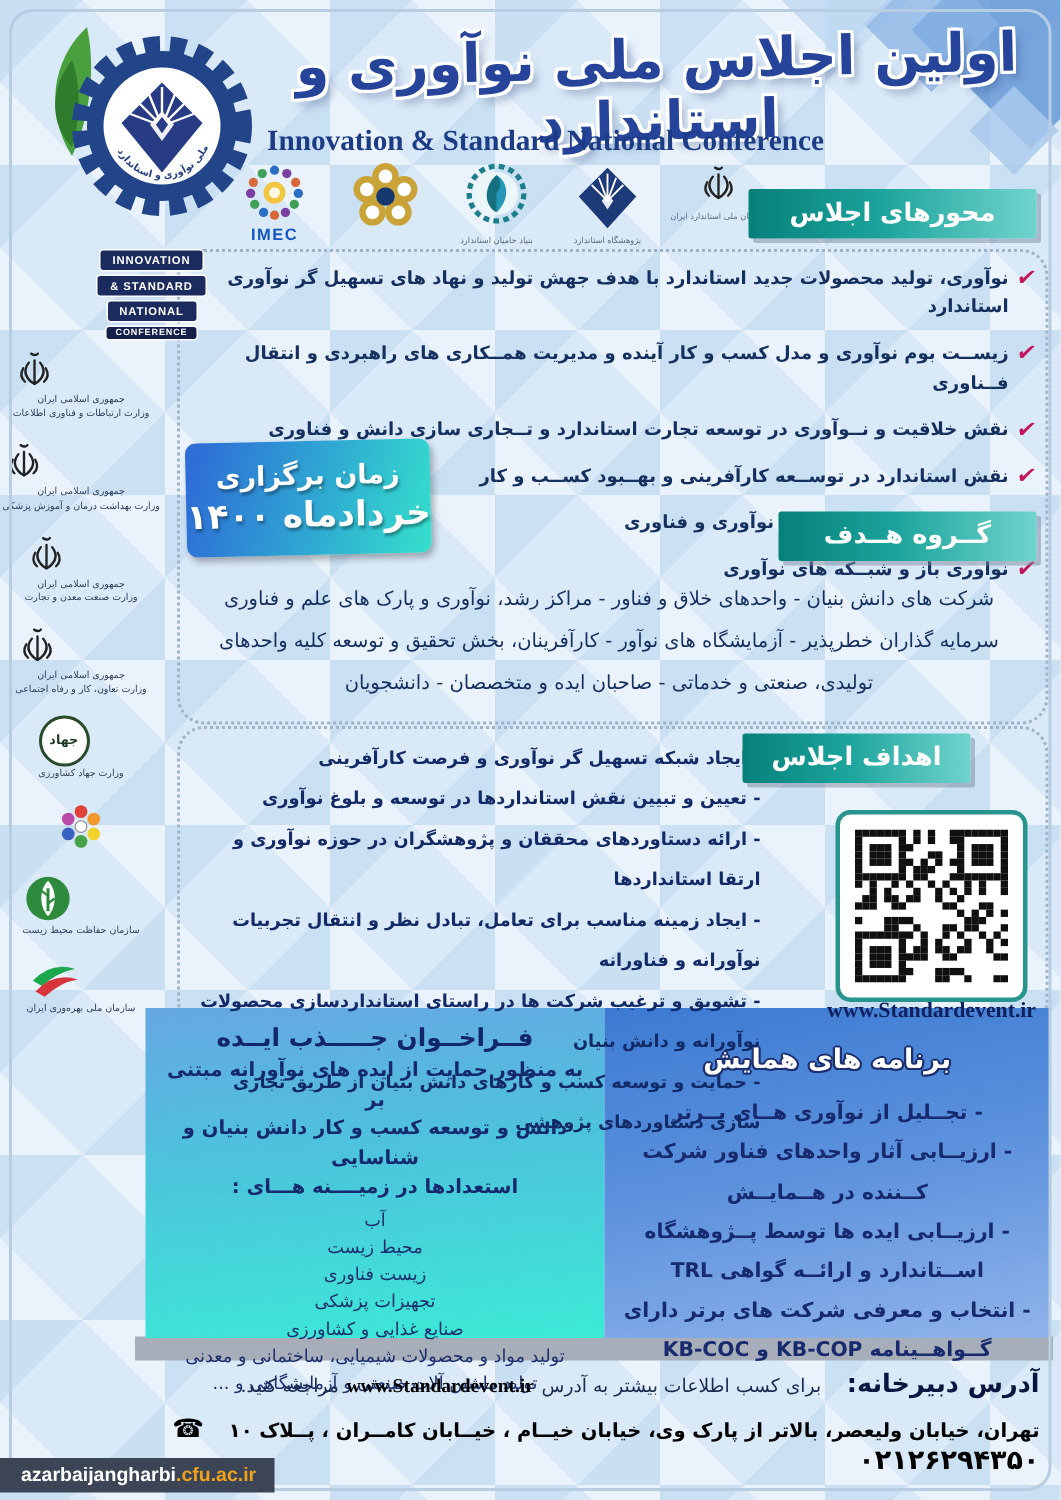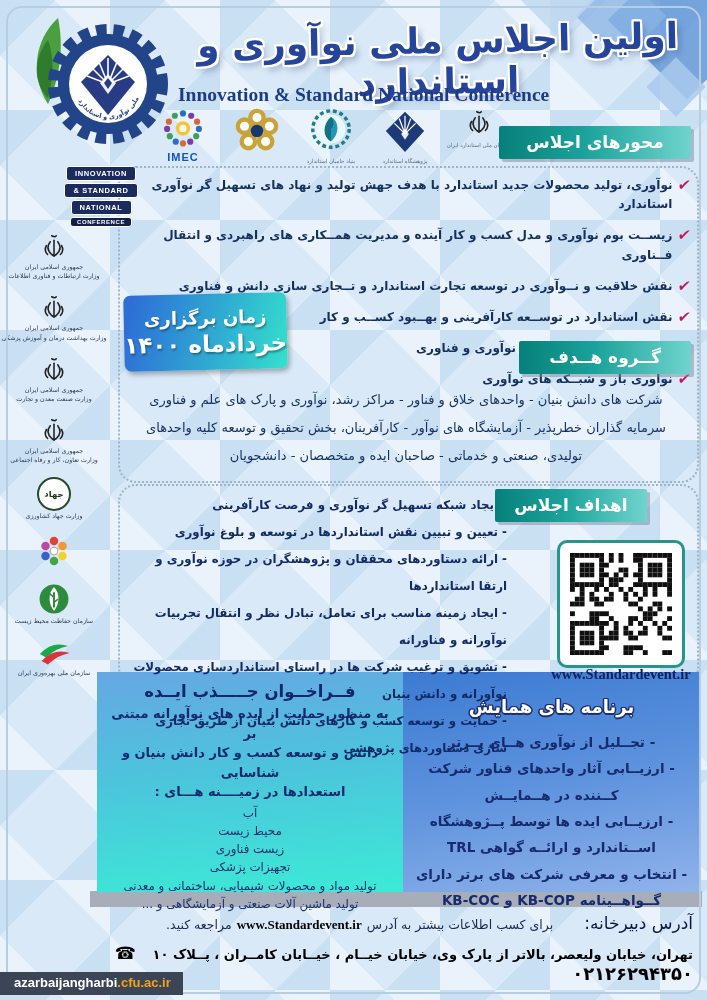--- a/index.html
+++ b/index.html
@@ -58,42 +58,42 @@
   .goals{position:absolute;right:200px;left:124px;top:492px;direction:rtl;text-align:right;color:#122a66;
     font-weight:bold;font-size:11.8px;line-height:27px;z-index:6}
 
   .qr-box{position:absolute;right:22px;top:540px;width:122px;height:122px;background:#fff;border:3px solid #27948d;
     border-radius:10px;display:flex;align-items:center;justify-content:center;z-index:7}
   .qr-site{position:absolute;right:4px;top:666px;width:164px;text-align:center;font-family:"Liberation Serif",serif;
     font-weight:bold;font-size:14.5px;color:#10205e;z-index:8}
 
   
   .sidebar{position:absolute;left:6px;top:232px;width:96px;display:flex;flex-direction:column;gap:13px;align-items:center;text-align:center;z-index:5}
-  .side-item{display:flex;flex-direction:column;align-items:center;gap:1px}
+  .side-item{display:flex;flex-direction:column;gap:1px}
   .side-cap{font-size:6.3px;color:#2b3a55;line-height:1.3;direction:rtl;white-space:nowrap}
   .emb{width:30px;height:30px}
   .jahad-circle{width:30px;height:30px;border:2px solid #274a2a;border-radius:50%;display:flex;align-items:center;justify-content:center;
     font-size:8.5px;font-weight:bold;color:#1c3a20;background:#fff}
 
   
   .gray-strip{position:absolute;left:90px;top:891px;width:612px;height:16px;background:#a7adb9;z-index:2}
   .panel-left{position:absolute;left:97px;top:672px;width:306px;height:220px;z-index:5;
     background:linear-gradient(175deg,#66a7e3 0%,#4cc4dc 45%,#3cead6 100%);direction:rtl;text-align:center}
   .panel-right{position:absolute;left:403px;top:672px;width:297px;height:220px;z-index:5;
     background:linear-gradient(170deg,#3c7bd2 0%,#5d92dd 50%,#90b3ea 100%);direction:rtl}
   .cfi-title{font-size:16.5px;font-weight:bold;color:#12266b;letter-spacing:.3px;margin:10px 0 3px}
   .cfi-intro{font-size:13px;font-weight:bold;color:#15296e;line-height:1.5;width:94%;margin:0 auto}
   .cfi-fields{font-size:11.8px;color:#1b2f6e;line-height:1.55;margin-top:2px}
   .prog-title{text-align:center;font-size:18px;font-weight:bold;color:#fff;margin:24px 0 12px;letter-spacing:.3px;
     text-shadow:1.5px 0 #1d2f6e,-1.5px 0 #1d2f6e,0 1.5px #1d2f6e,0 -1.5px #1d2f6e,1px 1px #1d2f6e,-1px -1px #1d2f6e,1px -1px #1d2f6e,-1px 1px #1d2f6e}
   .prog-items{text-align:center;font-size:13.5px;font-weight:bold;color:#162a6d;line-height:1.95;padding:0 12px}
 
   
   .addr-row1{position:absolute;right:14px;left:95px;top:913px;direction:rtl;text-align:right;color:#0d1b47;z-index:6}
-  .addr-label{font-size:17px;font-weight:normal;margin-left:26px;color:#0a1640}
+  .addr-label{font-size:17px;font-weight:bold;margin-left:12px;color:#0a1640}
   .addr-info{font-size:12.5px;color:#1a2a50}
   .addr-url{font-family:"Liberation Serif",serif;font-weight:bold;font-size:13px;color:#000}
   .addr-row2{position:absolute;right:14px;left:40px;top:943px;direction:rtl;text-align:right;color:#000;
     font-size:13px;font-weight:bold;z-index:6}
   .phone-icon{font-size:17px;margin:0 12px}
   .phone-num{font-size:18px;letter-spacing:3px}
   .watermark{position:absolute;left:0;top:972px;background:#3c4555;color:#fff;font-weight:bold;
     font-size:13px;padding:3px 12px 5px 14px;font-family:"Liberation Sans",sans-serif;z-index:50}
   .wm-suffix{color:#f0a21b}
 </style>
@@ -564,20 +564,21 @@
     <div class="cfi-intro">
       <div>به منظور حمایت از ایده های نوآورانه مبتنی بر</div>
       <div>دانش و توسعه کسب و کار دانش بنیان و شناسایی</div>
       <div>استعدادها در زمیــــنه هـــای :</div>
     </div>
     <div class="cfi-fields">
       <div>آب</div>
       <div>محیط زیست</div>
       <div>زیست فناوری</div>
       <div>تجهیزات پزشکی</div>
+      <div>صنایع غذایی و کشاورزی</div>
       <div>تولید مواد و محصولات شیمیایی، ساختمانی و معدنی</div>
       <div>تولید ماشین آلات صنعتی و آزمایشگاهی و ...</div>
     </div>
   </div>
 
   <div class="panel-right">
     <div class="prog-title">برنامه های همایش</div>
     <div class="prog-items">
       <div>- تجــلیل از نوآوری هــای بــرتر</div>
       <div>- ارزیــابی آثار واحدهای فناور شرکت کــننده در هــمایــش</div>

